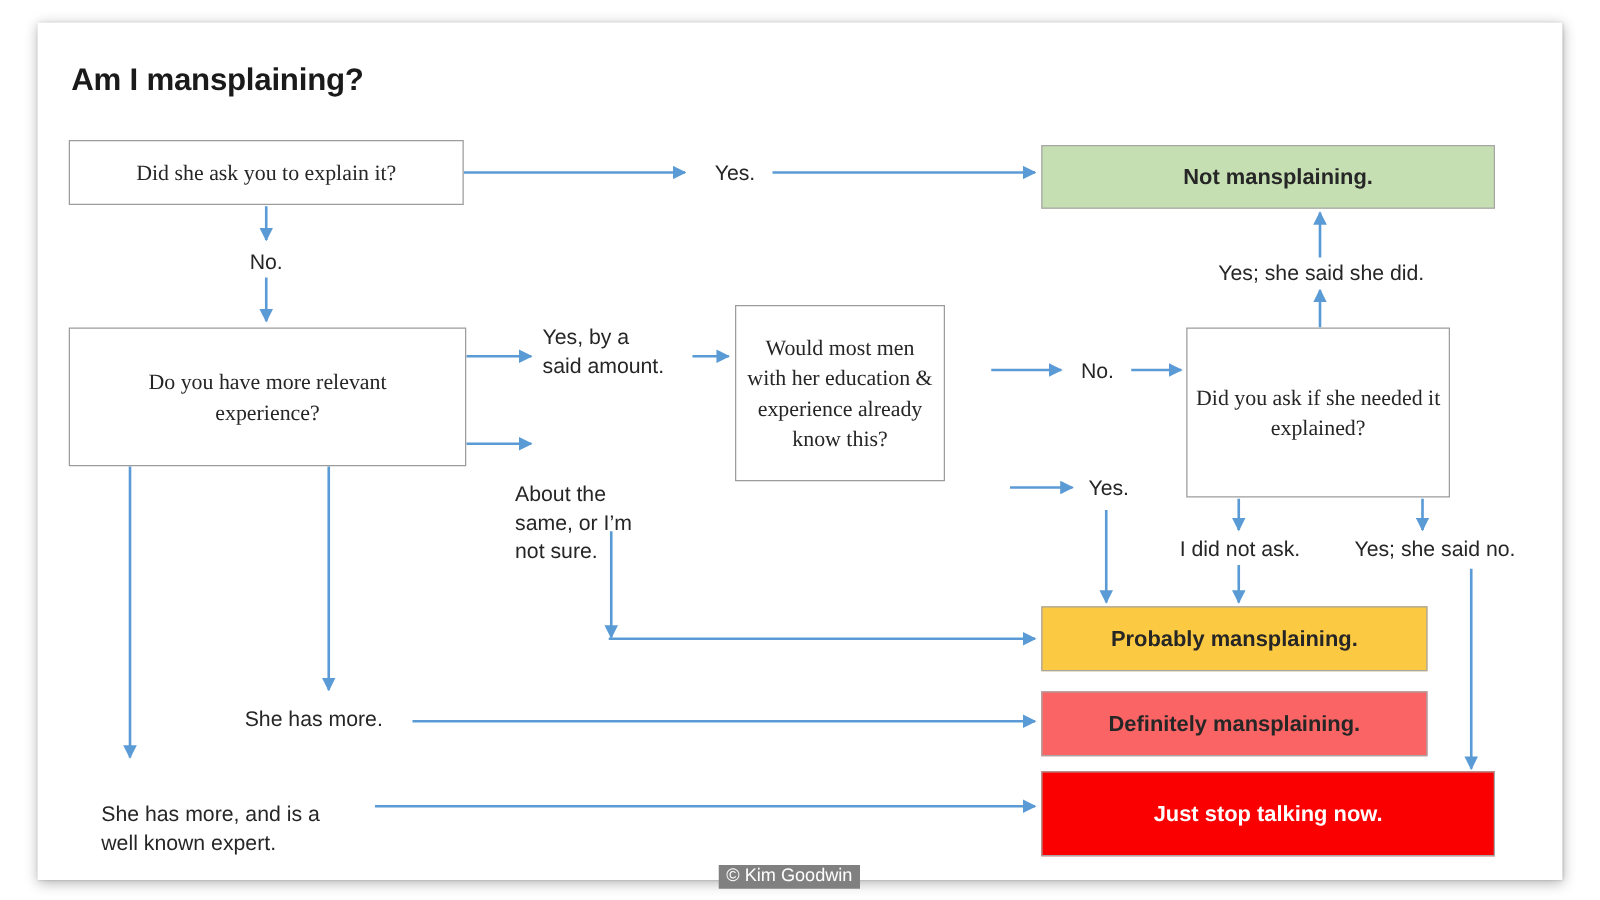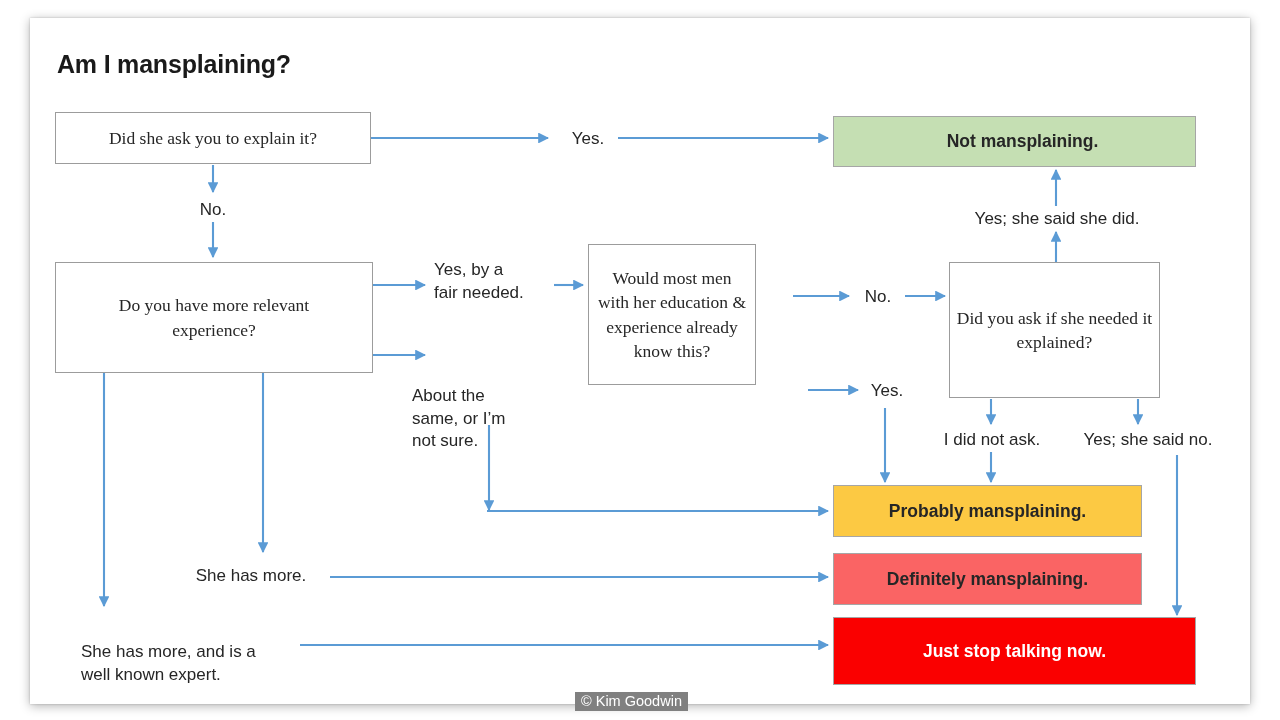--- a/index.html
+++ b/index.html
@@ -140,21 +140,21 @@
 
   <div class="node outcome" style="left:833px;top:617px;width:363px;height:68px;background:#fa0000;border:1px solid #a6a6a6;color:#ffffff;">
     <span>Just stop talking now.</span>
   </div>
 
   <div class="lbl c" style="left:563px;top:128px;width:50px;">Yes.</div>
 
   <div class="lbl c" style="left:188px;top:199px;width:50px;">No.</div>
 
   <div class="lbl l" style="left:434px;top:259px;width:130px;">Yes, by a
-fair needed.</div>
+said amount.</div>
 
   <div class="lbl l" style="left:412px;top:344px;width:130px;margin-top:41px;">About the
 same, or I’m
 not sure.</div>
 
   <div class="lbl c" style="left:856px;top:286px;width:44px;">No.</div>
 
   <div class="lbl c" style="left:864px;top:380px;width:46px;">Yes.</div>
 
   <div class="lbl c" style="left:952px;top:208px;width:210px;">Yes; she said she did.</div>

